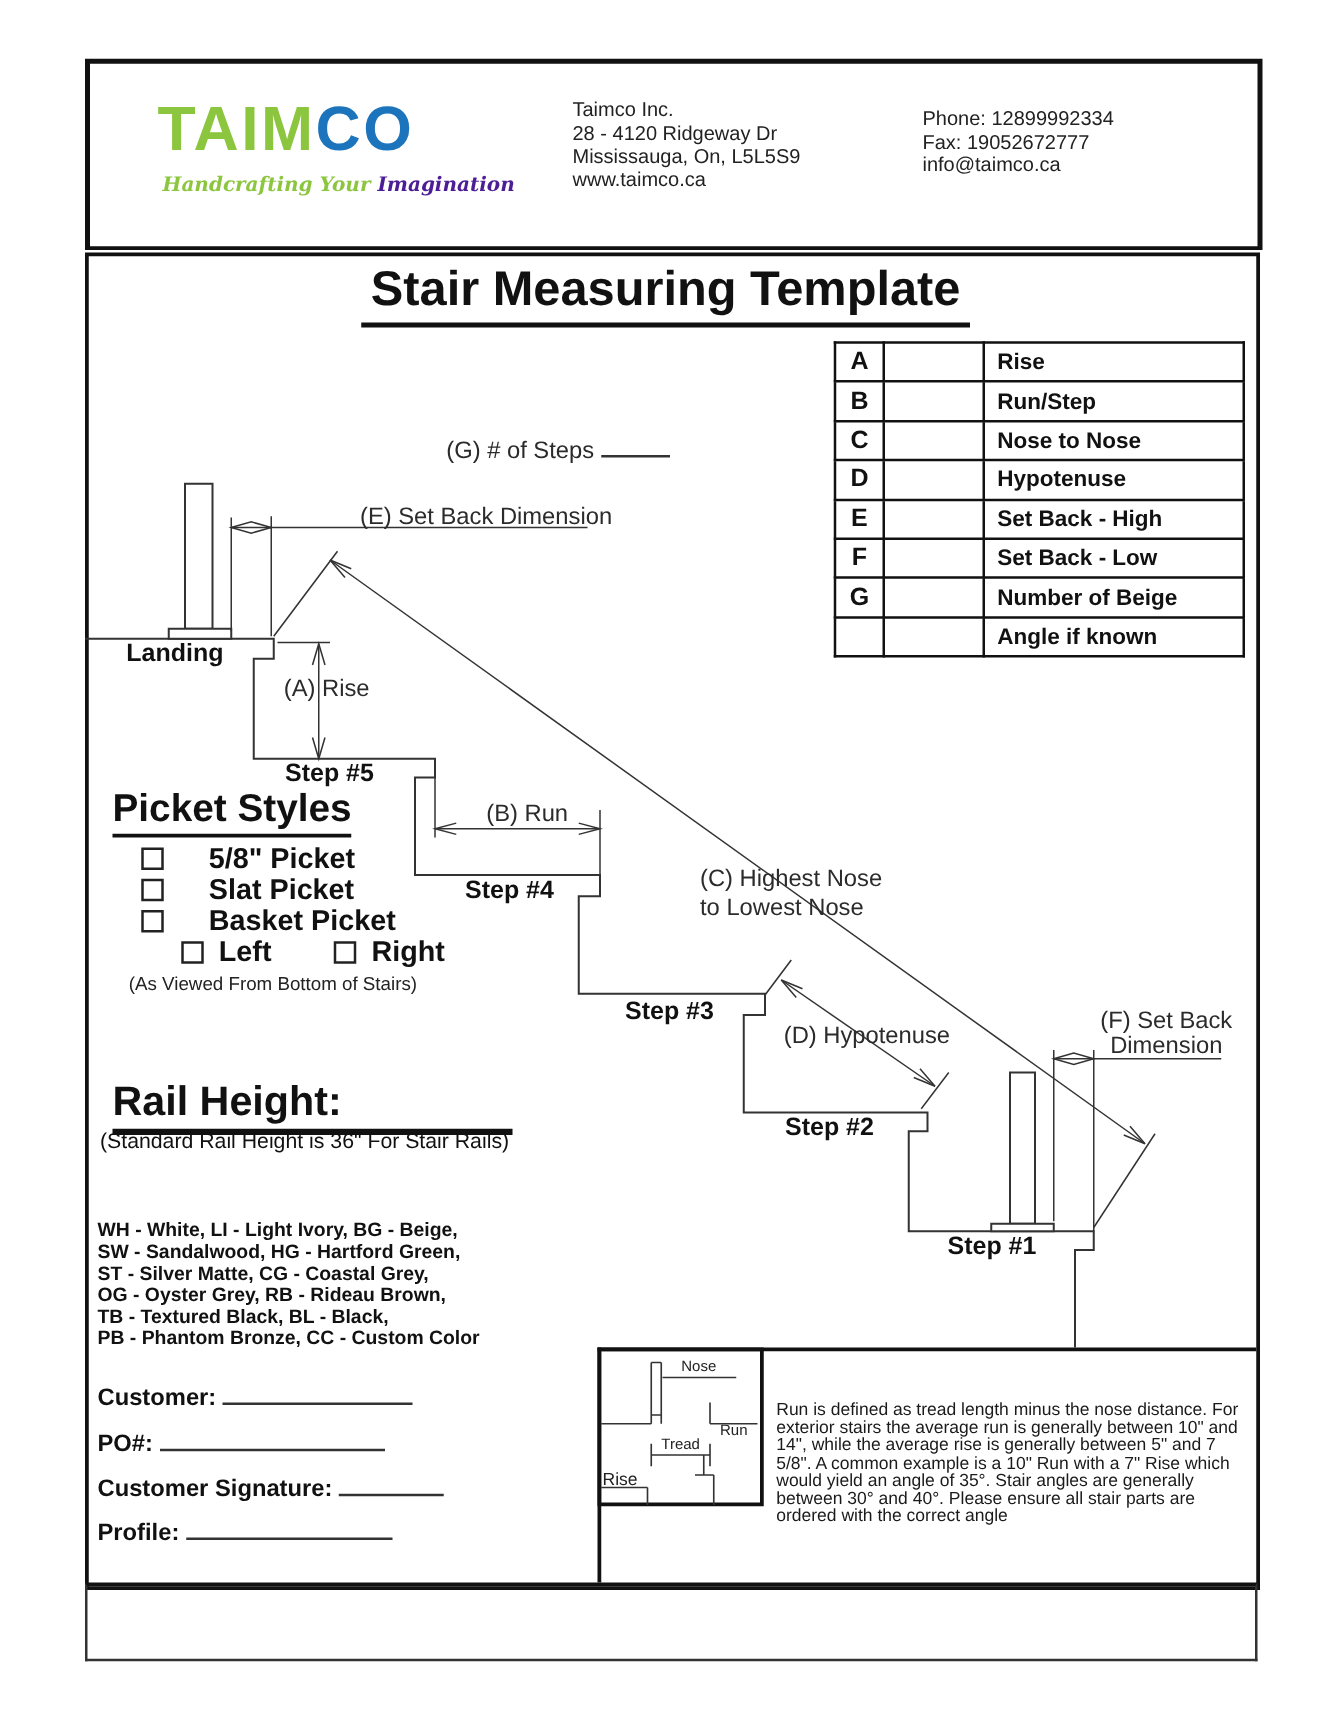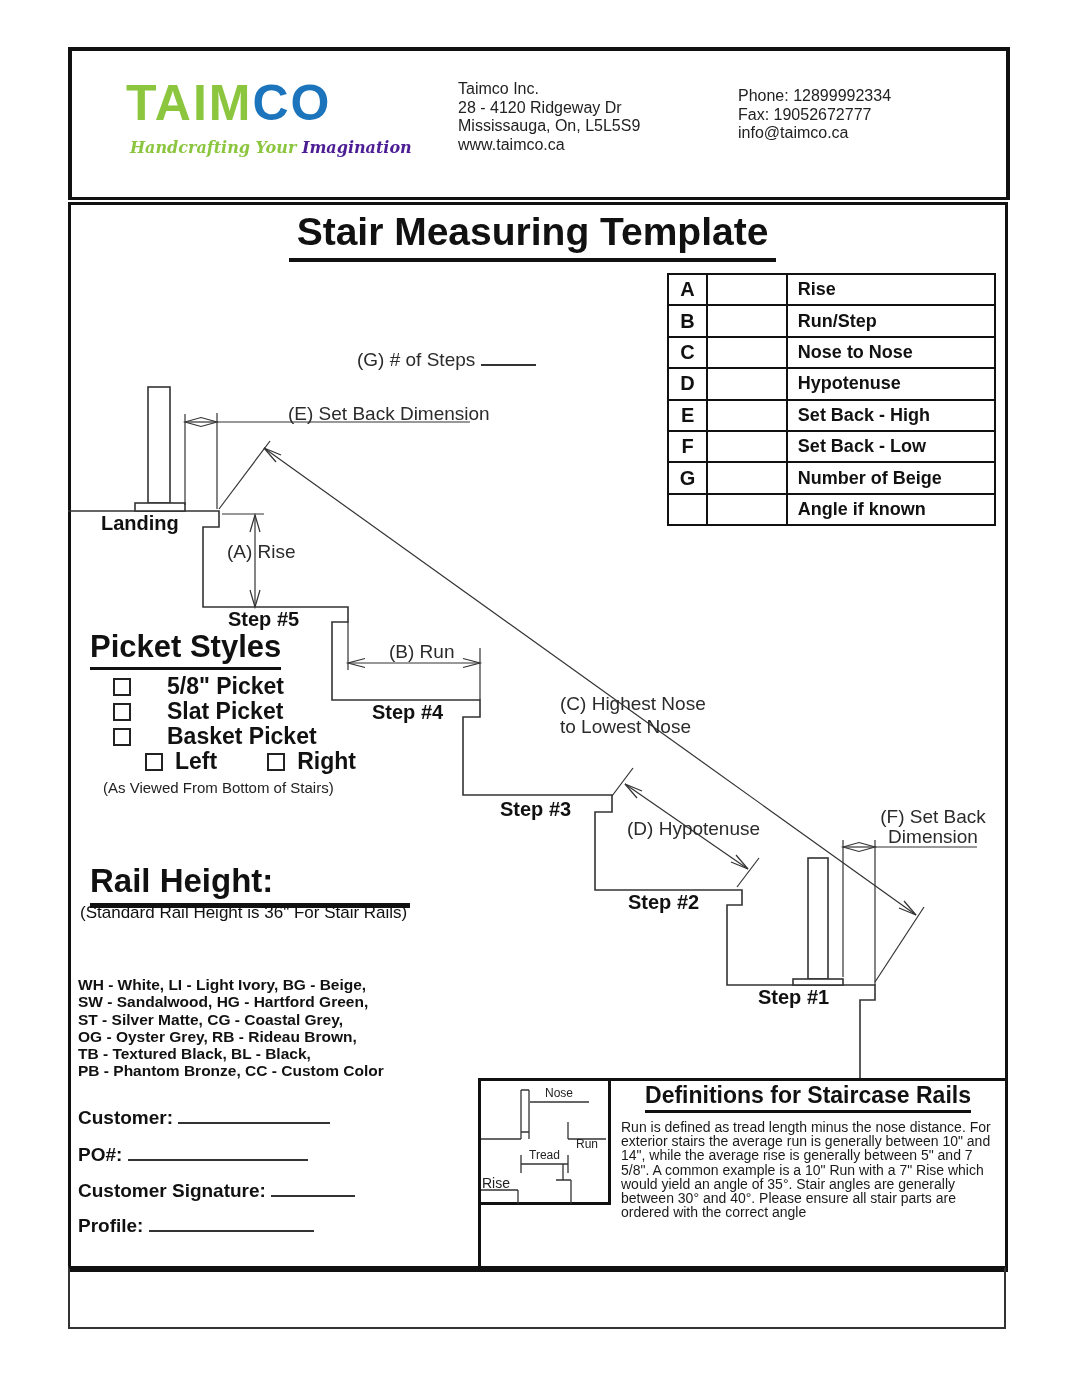--- a/index.html
+++ b/index.html
@@ -253,22 +253,19 @@
     <div>OG - Oyster Grey, RB - Rideau Brown,</div>
     <div>TB - Textured Black, BL - Black,</div>
     <div>PB - Phantom Bronze, CC - Custom Color</div>
   </div>
 
   <div class="formrow" style="top:1103px;"><span>Customer:</span> <span class="u" style="width:152px;"></span></div>
   <div class="formrow" style="top:1140px;"><span>PO#:</span> <span class="u" style="width:180px;"></span></div>
   <div class="formrow" style="top:1211px;"><span>Profile:</span> <span class="u" style="width:165px;"></span></div>
   <div class="formrow" style="top:1176px;"><span>Customer Signature:</span> <span class="u" style="width:84px;"></span></div>
 
-  <div class="abs defs-title-wrap">
-    <span class="defs-title">Definitions for Staircase Rails</span>
-  </div>
   <div class="abs defs-body">Run is defined as tread length minus the nose distance. For exterior stairs the average run is generally between 10" and 14", while the average rise is generally between 5" and 7 5/8".  A common example is a 10" Run with a 7" Rise which would yield an angle of 35°.  Stair angles are generally between 30° and 40°.  Please ensure all stair parts are ordered with the correct angle</div>
   <div class="abs minilbl" style="left:535px;top:1086px;width:48px;">Nose</div>
   <div class="abs minilbl" style="left:569px;top:1122px;width:36px;margin-top:15px;">Run</div>
   <div class="abs minilbl" style="left:521px;top:1148px;width:47px;">Tread</div>
   <div class="abs minilbl" style="left:482px;top:1175px;width:34px;font-size:14px;text-align:left;">Rise</div>
 
 </div>
 
 </body></html>

